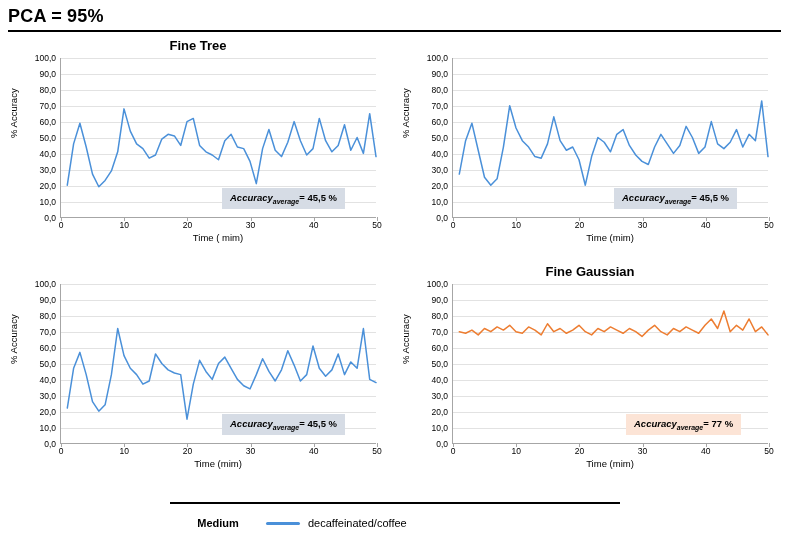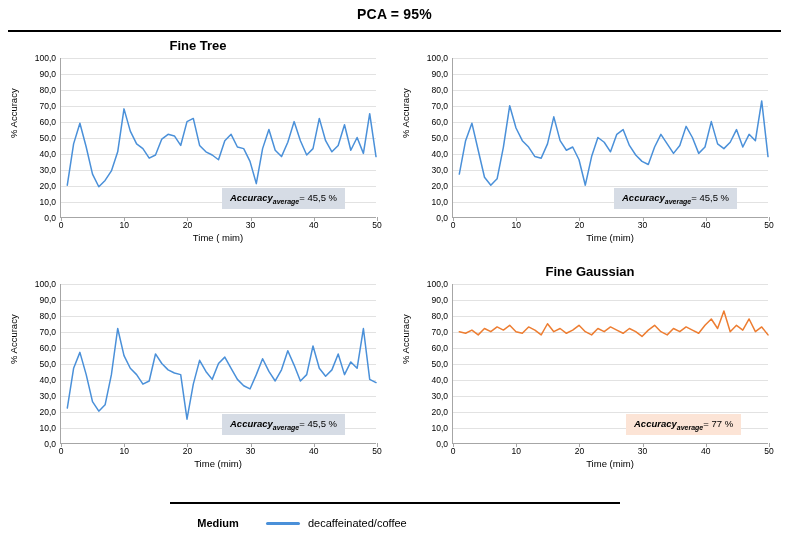--- a/index.html
+++ b/index.html
@@ -13,22 +13,21 @@
   }
   .page{
     position:relative;
     width:789px;height:550px;
     box-sizing:border-box;
   }
   
   .header{
     position:absolute;
     left:8px;top:6px;width:773px;
-    text-align:center;
-    font-size:14px;
+    font-size:18px;
     font-weight:bold;
     letter-spacing:.2px;
   }
   .header-rule{
     position:absolute;
     left:8px;top:30px;width:773px;height:2px;
     background:#000;
   }
   
   .panel{
@@ -108,21 +107,21 @@
     white-space:nowrap;
     font-style:italic;
     font-weight:bold;
   }
   .annot .sub{
     font-size:7px;
     vertical-align:sub;
     font-style:italic;
     font-weight:bold;
   }
-  .annot .val{font-style:normal;font-weight:normal;}
+  .annot .val{font-style:normal;font-weight:bold;}
   .annot-blue{background:#d6dce5;}
   .annot-orange{background:#fce4d6;}
 
   
   .legend-rule{
     position:absolute;
     left:170px;top:502px;width:450px;height:2px;
     background:#000;
   }
   .legend{

